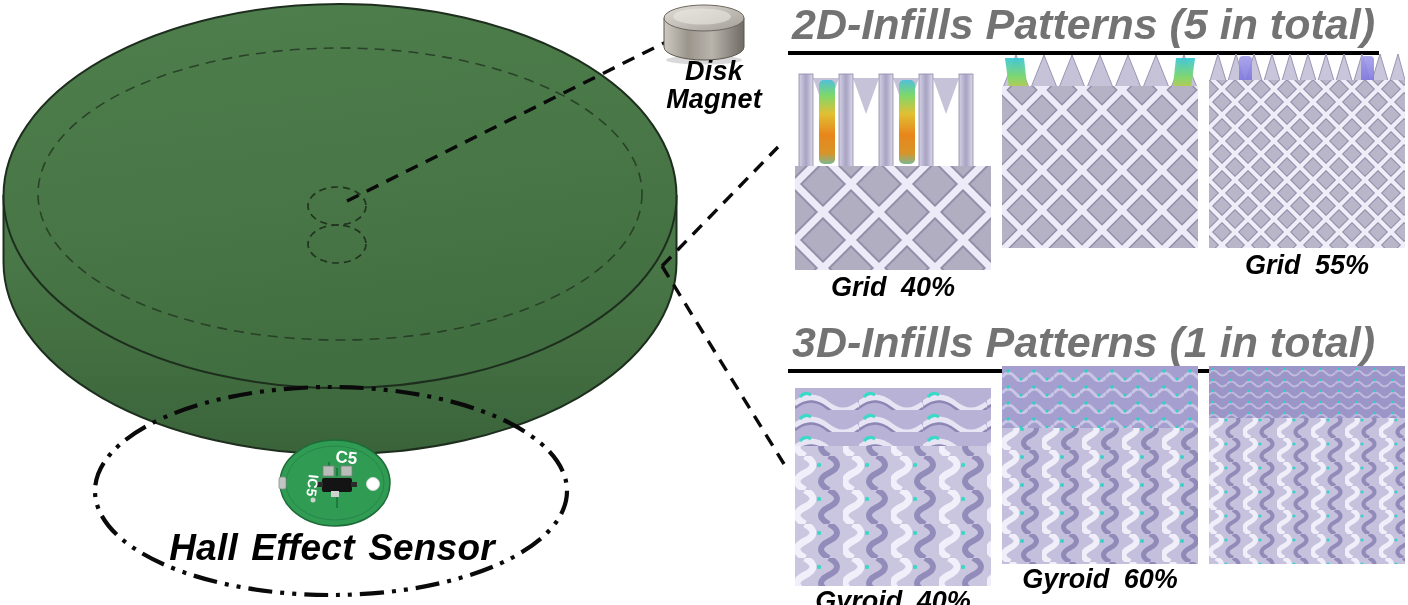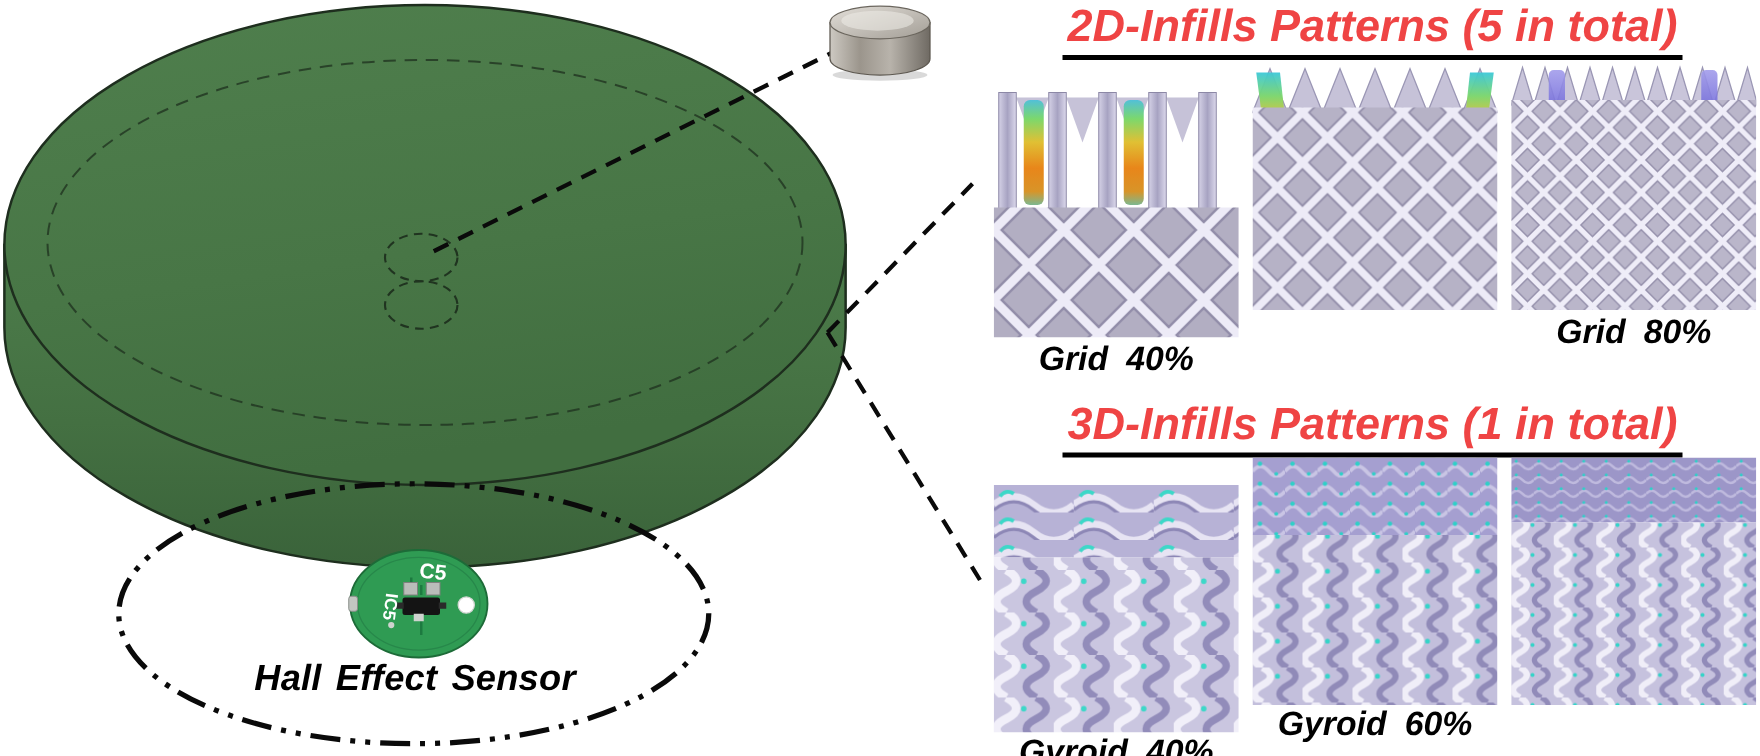--- a/index.html
+++ b/index.html
@@ -5,22 +5,22 @@
   html,body{margin:0;padding:0;background:#ffffff;}
   .stage{
     position:relative;width:1408px;height:605px;background:#ffffff;overflow:hidden;
     font-family:"Liberation Sans",sans-serif;
   }
   .lbl{
     position:absolute;color:#000;font-style:italic;font-weight:bold;
     text-align:center;letter-spacing:.2px;
   }
   .magnet-label{left:650px;top:57px;width:128px;font-size:27px;line-height:28px;}
-  .hall-label{left:160px;top:527px;width:344px;font-size:29px;word-spacing:3px;}
-  .section-title{position:absolute;left:788px;width:620px;text-align:center;font-style:italic;font-weight:bold;font-size:36px;color:#ef4444;}
+  .hall-label{left:160px;top:527px;width:344px;font-size:37px;word-spacing:3px;}
+  .section-title{position:absolute;left:788px;width:620px;font-style:italic;font-weight:bold;font-size:43px;color:#737373;}
   .section-title .underlined{display:inline-block;border-bottom:4px solid #000;padding:0 4px 2px 4px;}
   .title-2d{top:0px;}
   .title-3d{top:318px;}
   .fig{position:absolute;width:196px;height:198px;}
   .fig svg{display:block;width:100%;height:100%;}
   .pat-label{position:absolute;width:196px;height:38px;line-height:38px;font-size:27px;font-style:italic;font-weight:bold;text-align:center;word-spacing:7px;}
   .row1{top:50px;} .row1l{top:246px;}
   .row2{top:366px;} .row2l{top:560px;}
   .c1{left:795px;margin-top:22px;} .c2{left:1002px;} .c3{left:1209px;}
   svg text{font-family:"Liberation Sans",sans-serif;}
@@ -90,20 +90,21 @@
       <rect x="38" y="44" width="6" height="5" fill="#2a2a2a"></rect>
       <rect x="72" y="44" width="6" height="5" fill="#2a2a2a"></rect>
       <rect x="52" y="53" width="8" height="6" fill="#cfd3cf"></rect>
       <circle cx="94" cy="46" r="6.5" fill="#ffffff" stroke="#d2d6d2" stroke-width="1"></circle>
       <circle cx="34" cy="62" r="2.5" fill="#cfd3cf"></circle>
       <text x="56" y="24" fill="#ffffff" font-size="17" font-weight="bold" transform="rotate(6 56 24)">C5</text>
       <text x="30" y="36" fill="#ffffff" font-size="14" font-weight="bold" transform="rotate(97 30 36)">IC5</text>
     </g>
   </svg>
 
+  <div class="lbl magnet-label">Disk Magnet</div>
   <div class="lbl hall-label">Hall Effect Sensor</div>
 
   <div class="section-title title-2d">
     <span class="underlined">2D-Infills Patterns (5 in total)</span>
   </div>
 
   <div class="fig row1 c1">
     <svg viewBox="0 0 196 198">
       <defs>
         <linearGradient id="rb40" x1="0" y1="0" x2="0" y2="1">
@@ -179,21 +180,21 @@
         </pattern>
       </defs>
       <path d="M0 34 L9 4 L18 34 L27 4 L36 34 L45 4 L54 34 L63 4 L72 34 L81 4 L90 34 L99 4 L108 34 L117 4 L126 34 L135 4 L144 34 L153 4 L162 34 L171 4 L180 34 L189 4 L196 30 L196 34 Z" fill="#c9c5da" stroke="#9a96b4" stroke-width="1"></path>
       <rect x="30" y="6" width="13" height="66" rx="4" fill="url(#bl80)" opacity="0.9"></rect>
       <rect x="152" y="6" width="13" height="66" rx="4" fill="url(#bl80)" opacity="0.9"></rect>
       <rect x="0" y="30" width="196" height="168" fill="url(#lat80)"></rect>
     </svg>
   </div>
 
   <div class="pat-label row1l c1">Grid 40%</div>
-  <div class="pat-label row1l c3">Grid 80%</div>
+  <div class="pat-label row1l c3">Grid 55%</div>
 
   <div class="section-title title-3d">
     <span class="underlined">3D-Infills Patterns (1 in total)</span>
   </div>
 
   <div class="fig row2 c1">
     <svg viewBox="0 0 196 198">
       <defs>
         <pattern id="gyA40" width="64" height="22" patternUnits="userSpaceOnUse">
           <rect width="64" height="22" fill="#b7b2d6"></rect>

